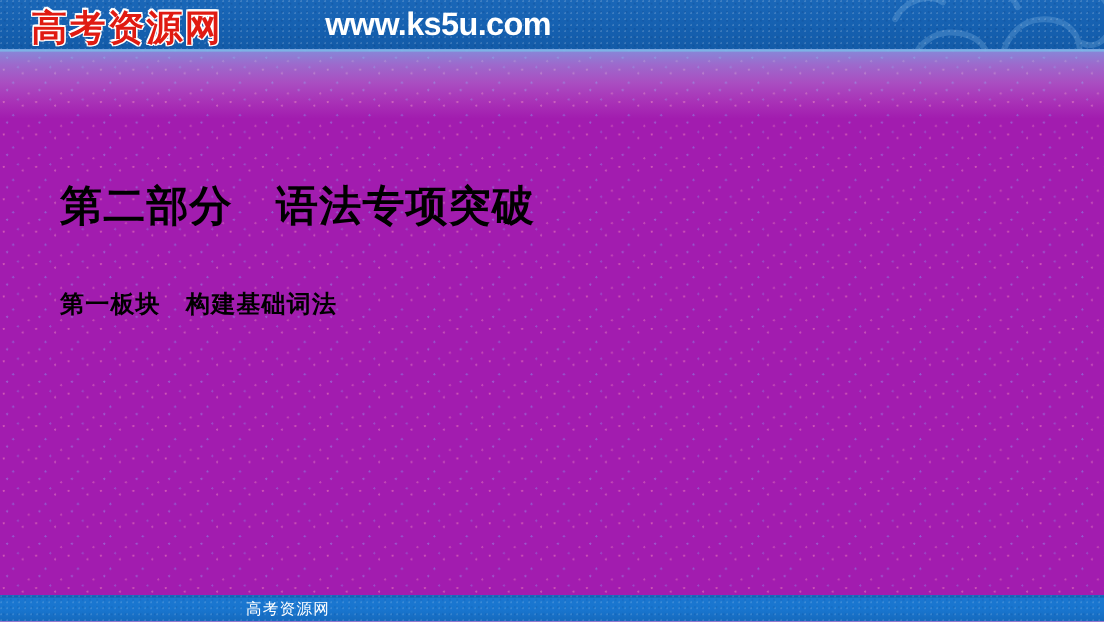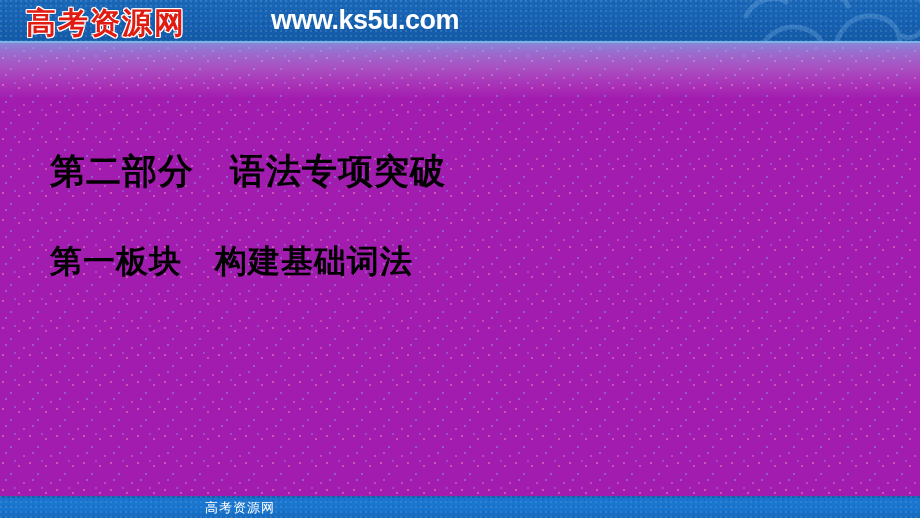--- a/index.html
+++ b/index.html
@@ -163,21 +163,21 @@
   }
   .heading-1 {
     left: 50px;
     top: 148px;
     font-size: 35px;
     letter-spacing: 1px;
   }
   .heading-2 {
     left: 50px;
     top: 240px;
-    font-size: 32px;
+    font-size: 20px;
     letter-spacing: 1px;
   }
 
   
   .footer {
     position: absolute;
     left: 0;
     top: 496px;
     width: 920px;
     height: 22px;

